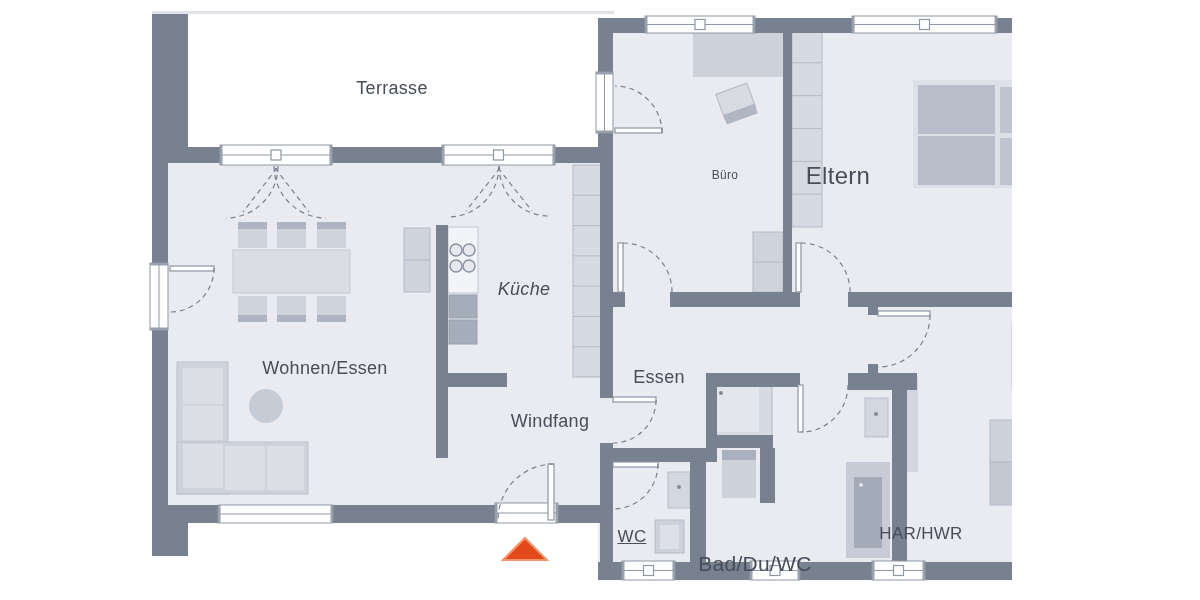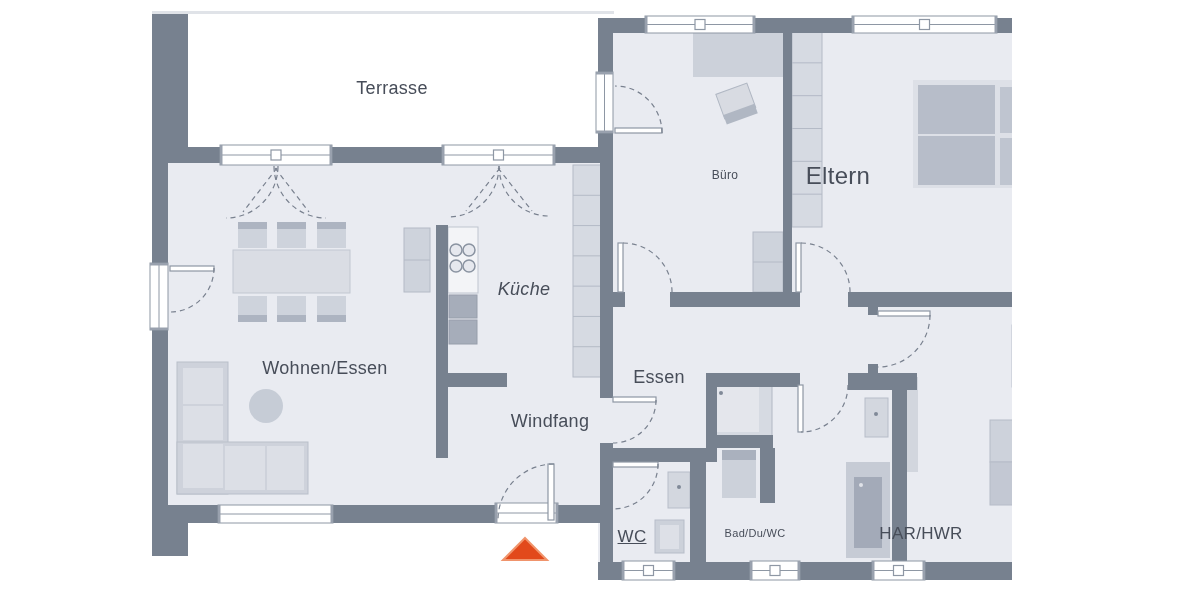--- a/index.html
+++ b/index.html
@@ -196,15 +196,15 @@
       <polygon points="525,538 547,560 503,560" fill="#e2491b" stroke="#f0946c" stroke-width="2"></polygon>
     </svg>
   <div class="room-label" style="left: 392px; top: 88px; font-size: 18px;">Terrasse</div>
   <div class="room-label" style="left: 325px; top: 368px; font-size: 18px;">Wohnen/Essen</div>
   <div class="room-label" style="left: 524px; top: 289px; font-size: 18px; font-style: italic;">Küche</div>
   <div class="room-label" style="left: 526px; top: 421px; font-size: 18px; margin-left: 24px;">Windfang</div>
   <div class="room-label" style="left: 659px; top: 377px; font-size: 18px;">Essen</div>
   <div class="room-label" style="left: 686px; top: 175px; font-size: 12px; margin-left: 39px;">Büro</div>
   <div class="room-label" style="left: 838px; top: 176px; font-size: 24px;">Eltern</div>
   <div class="room-label" style="left: 632px; top: 537px; font-size: 17px; text-decoration: underline;">WC</div>
-  <div class="room-label" style="left: 755px; top: 533px; font-size: 11px;">Bad/Du/WC</div>
+  <div class="room-label" style="left: 755px; top: 564px; font-size: 21px;">Bad/Du/WC</div>
   <div class="room-label" style="left: 921px; top: 534px; font-size: 17px;">HAR/HWR</div>
 </div>
 
 </body></html>

